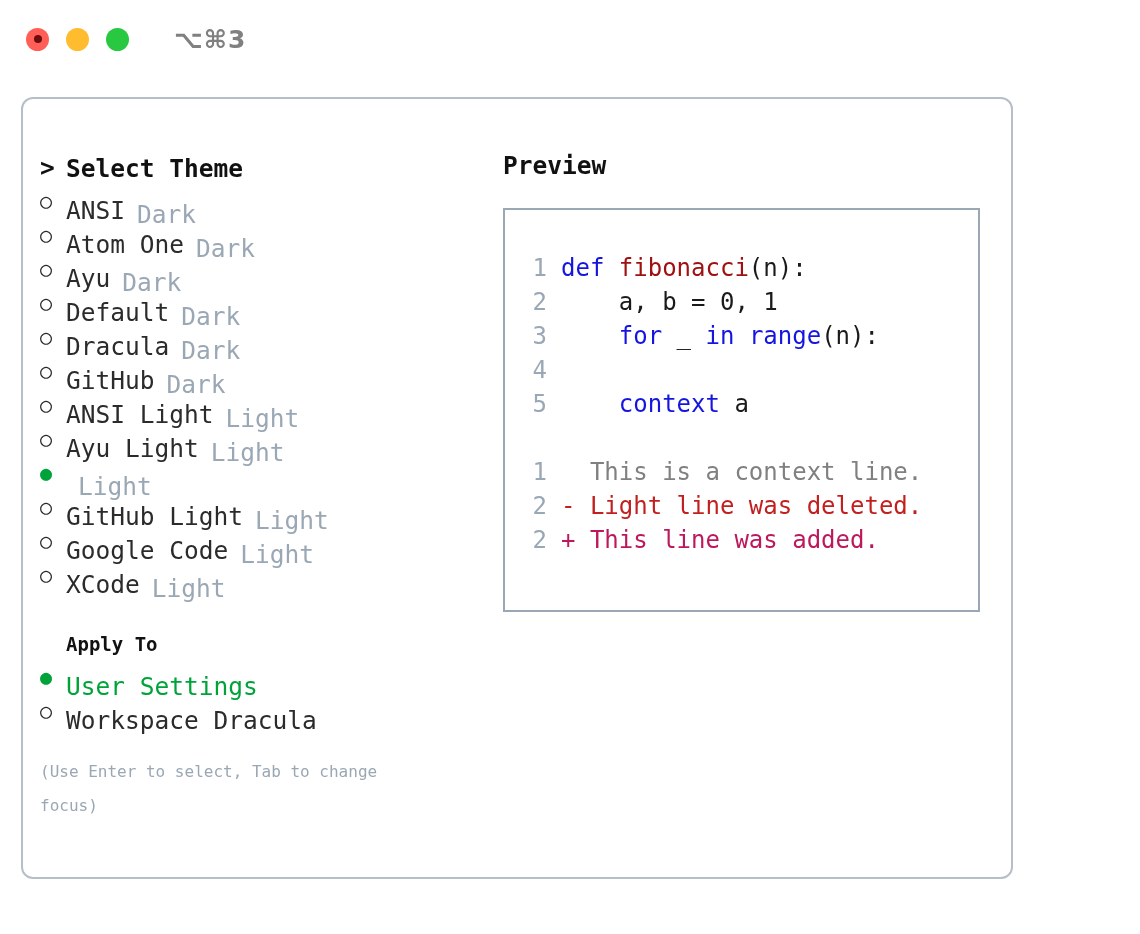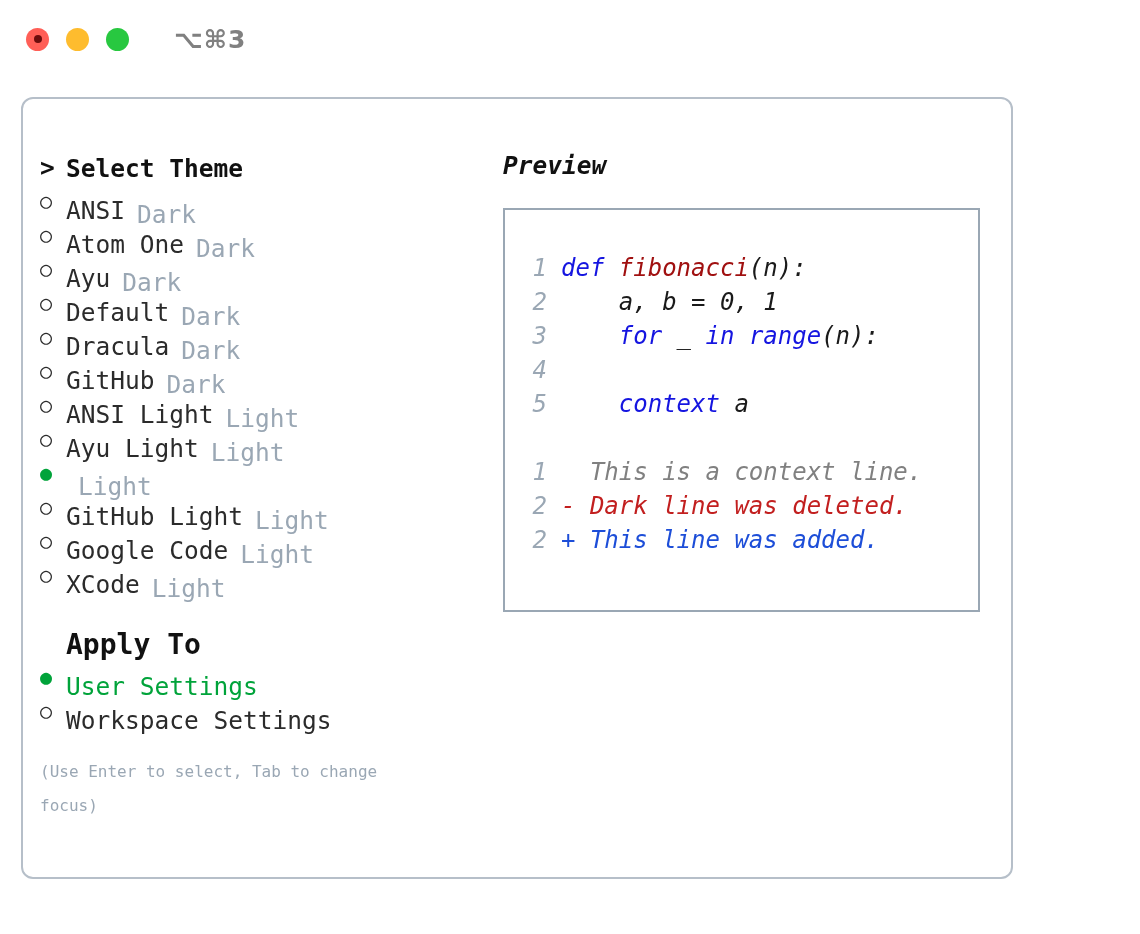--- a/index.html
+++ b/index.html
@@ -128,21 +128,21 @@
     color: #9aa7b4;
     margin-left: 12px;
     margin-top: 24px;
   }
   .spacer-row { height: 34px; }
 
   .section-title {
     height: 34px;
     display: flex;
     align-items: center;
-    font-size: 28px;
+    font-size: 19px;
     font-weight: bold;
     color: #111111;
     padding-left: 26px;
     white-space: pre;
   }
 
   .hint {
     margin-top: 26px;
     font-size: 16px;
     color: #9aa7b4;
@@ -150,21 +150,20 @@
     width: 400px;
     white-space: pre-wrap;
   }
 
   
   .right-col {
     position: absolute;
     left: 480px;
     top: 52px;
     width: 490px;
-    font-style: italic;
   }
   .preview-title {
     font-size: 24.5px;
     font-weight: bold;
     color: #111111;
     margin-bottom: 28px;
   }
   .preview-box {
     border: 2px solid #9aa7b4;
     box-sizing: border-box;
@@ -187,21 +186,21 @@
     color: #9aa7b4;
     padding-right: 14px;
     box-sizing: border-box;
   }
   .code-text { color: #1a1a1a; white-space: pre; text-align: right; }
   .kw   { color: #1515e0; }
   .fn   { color: #a01010; }
   .blank-line { height: 34px; }
   .diff-context { color: #808080; }
   .diff-del     { color: #c21f1f; }
-  .diff-add     { color: #1d4ed8; }
+  .diff-add     { color: #be185d; }
 </style>
 </head>
 <body>
 
 <div class="window">
 
   <div class="titlebar">
     <div class="lights">
       <span class="light light-close"></span>
       <span class="light light-min"></span>
@@ -233,39 +232,39 @@
           <div class="row"><span class="bullet bullet-circle">○</span><span class="label">Google Code</span><span class="badge">Light</span></div>
           <div class="row"><span class="bullet bullet-circle">○</span><span class="label">XCode</span><span class="badge">Light</span></div>
         </div>
 
       <div class="spacer-row"></div>
 
       <div class="section-title">Apply To</div>
 
       <div id="apply-items">
           <div class="row selected"><span class="bullet bullet-dot">●</span><span class="label">User Settings</span></div>
-          <div class="row"><span class="bullet bullet-circle">○</span><span class="label">Workspace Settings</span></div>
+          <div class="row"><span class="bullet bullet-circle">○</span><span class="label">Workspace Dracula</span></div>
         </div>
 
       <div class="hint">(Use Enter to select, Tab to change focus)</div>
     </div>
 
     <div class="right-col">
       <div class="preview-title">Preview</div>
       <div class="preview-box">
         <div id="code-lines">
             <div class="code-line"><span class="lineno">1</span><span class="code-text"><span class="kw">def </span><span class="fn">fibonacci</span><span>(n):</span></span></div>
             <div class="code-line"><span class="lineno">2</span><span class="code-text"><span>    a, b = 0, 1</span></span></div>
             <div class="code-line"><span class="lineno">3</span><span class="code-text"><span>    </span><span class="kw">for</span><span> _ </span><span class="kw">in</span><span> </span><span class="kw">range</span><span>(n):</span></span></div>
             <div class="code-line"><span class="lineno">4</span></div>
             <div class="code-line"><span class="lineno">5</span><span class="code-text"><span>    </span><span class="kw">context</span><span> a</span></span></div>
           </div>
         <div class="blank-line"></div>
         <div id="diff-lines">
             <div class="code-line"><span class="lineno">1</span><span class="code-text diff-context">  This is a context line.</span></div>
-            <div class="code-line"><span class="lineno">2</span><span class="code-text diff-del">- Dark line was deleted.</span></div>
+            <div class="code-line"><span class="lineno">2</span><span class="code-text diff-del">- Light line was deleted.</span></div>
             <div class="code-line"><span class="lineno">2</span><span class="code-text diff-add">+ This line was added.</span></div>
           </div>
       </div>
     </div>
 
   </div>
 </div>
 
 </body></html>

